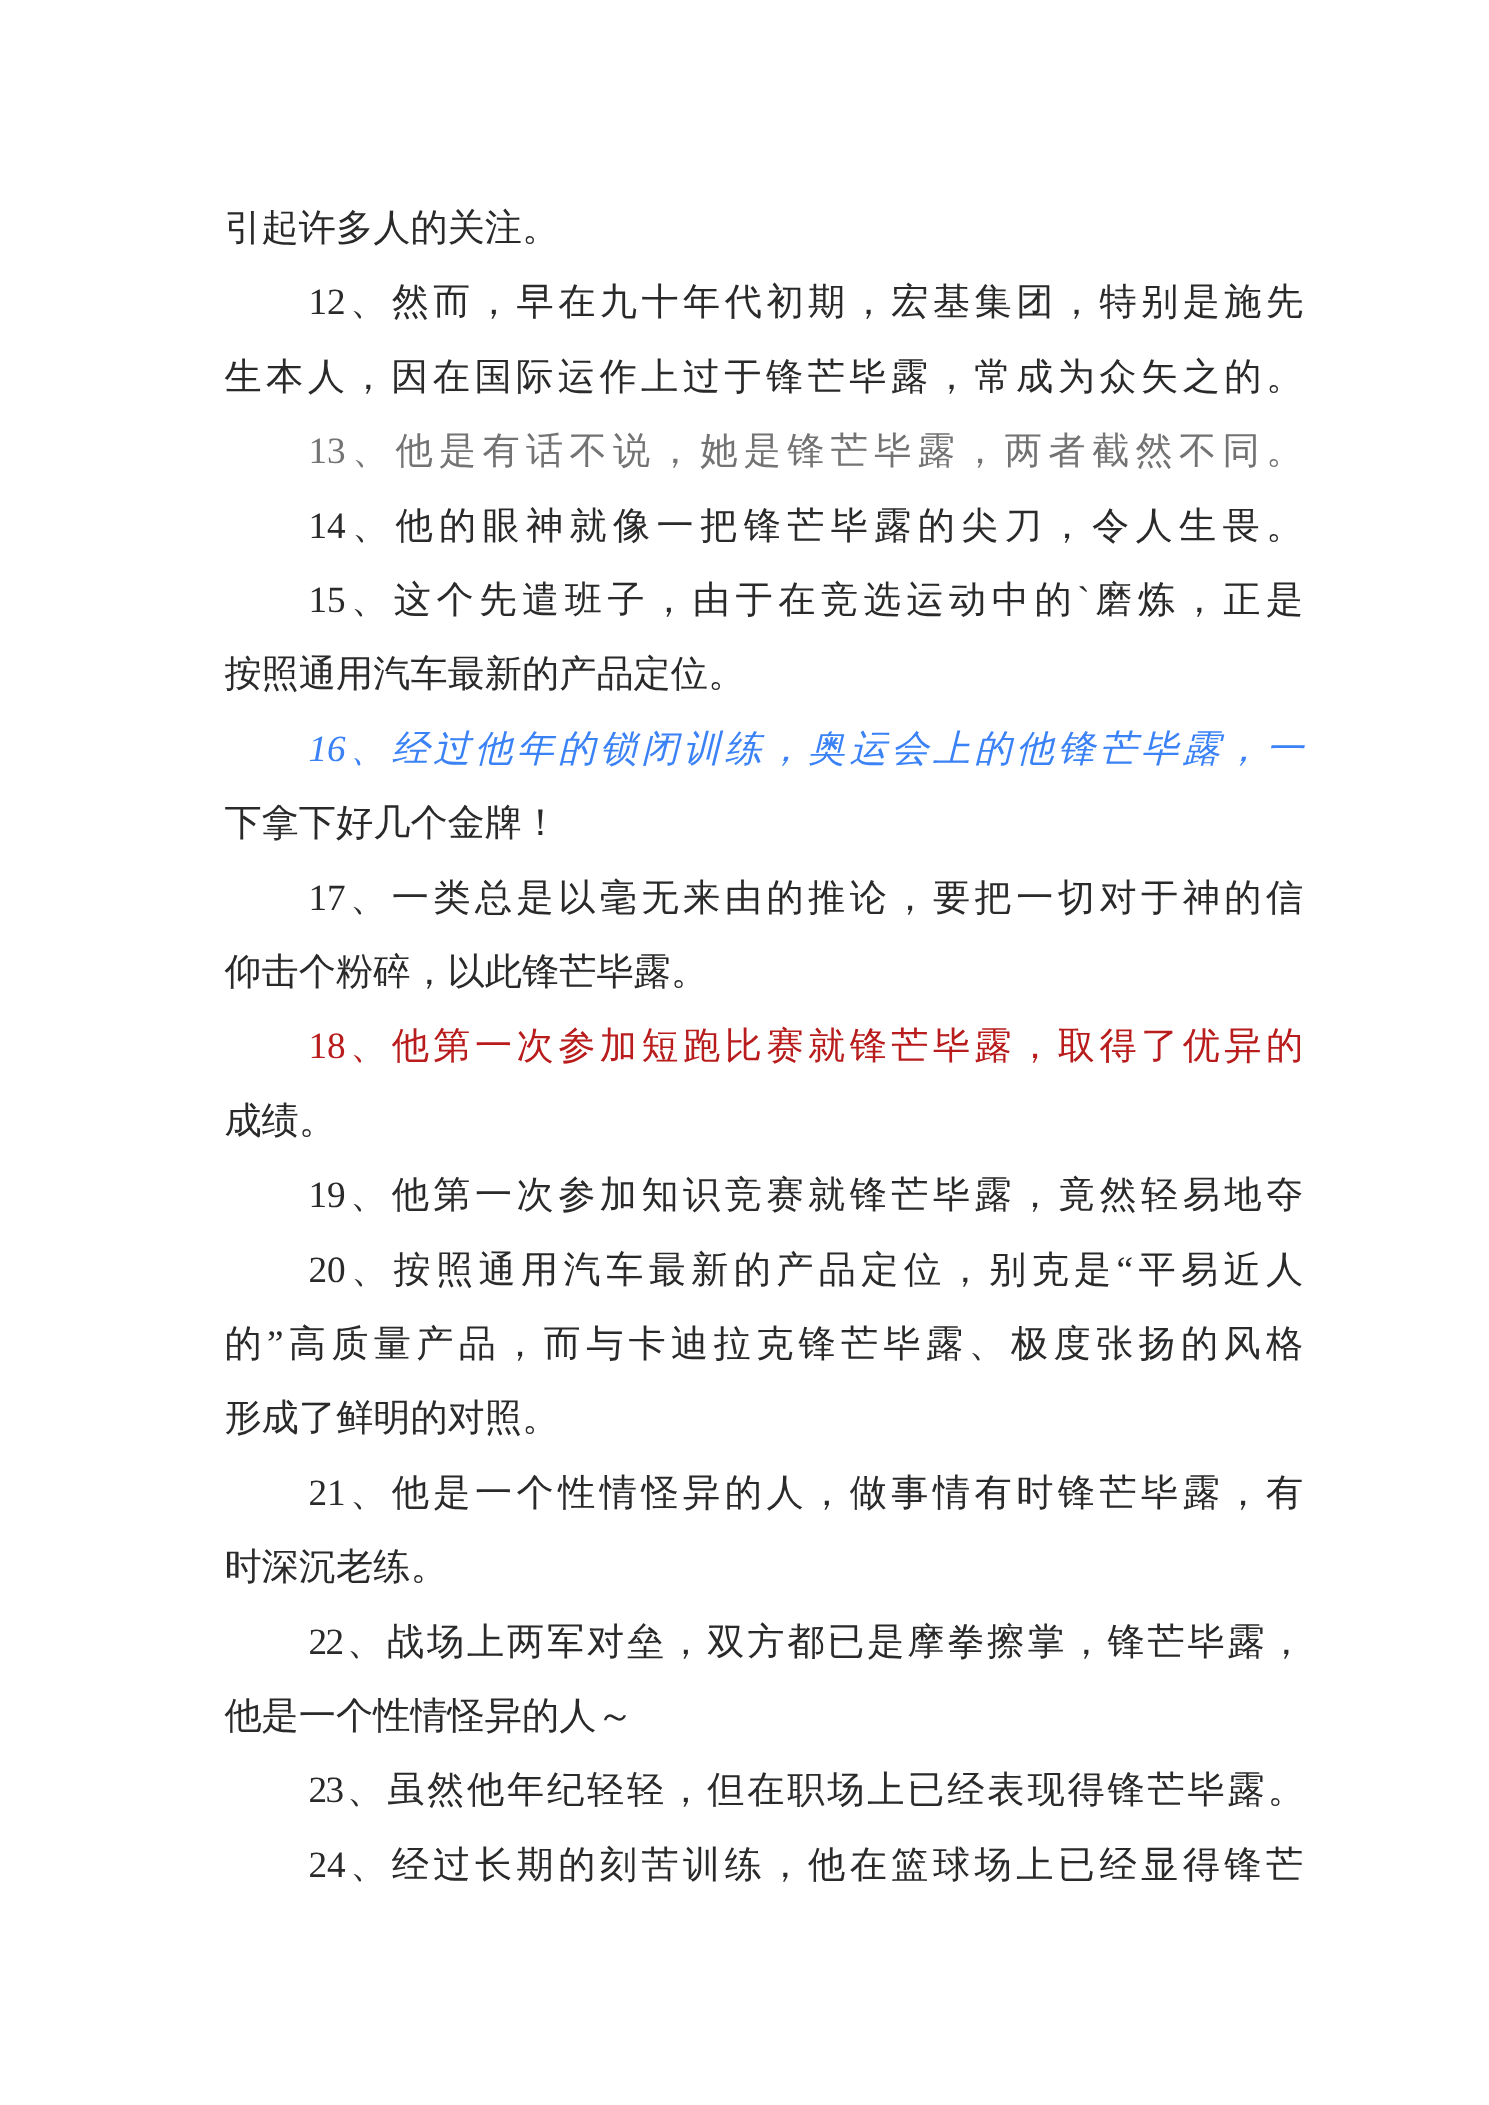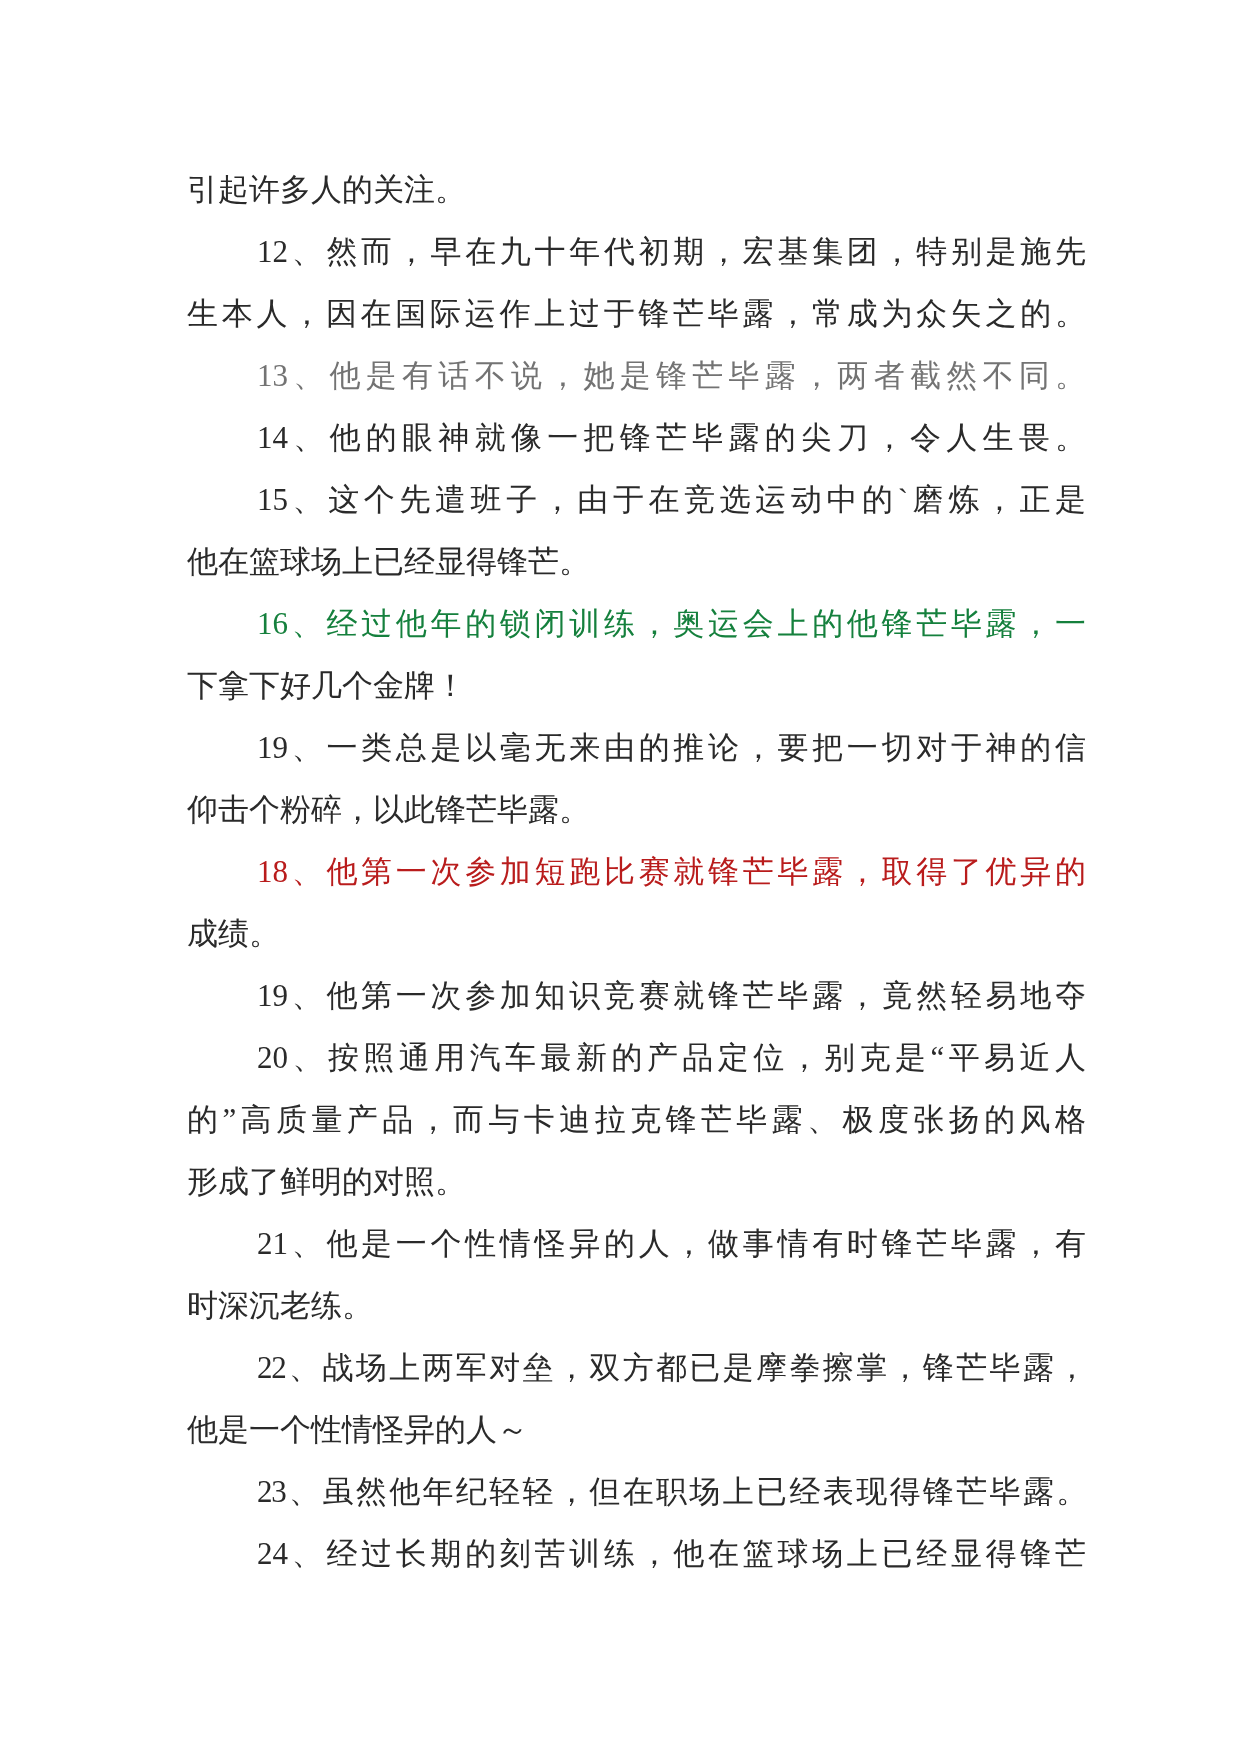--- a/index.html
+++ b/index.html
@@ -62,28 +62,28 @@
         <div class="line indent-none fill" style="color: rgb(42, 42, 42);">生本人，因在国际运作上过于锋芒毕露，常成为众矢之的。</div>
       </div>
       <div class="para">
         <div class="line indent-normal fill" style="color: #737373;">13、他是有话不说，她是锋芒毕露，两者截然不同。</div>
       </div>
       <div class="para">
         <div class="line indent-normal fill" style="color: rgb(42, 42, 42);">14、他的眼神就像一把锋芒毕露的尖刀，令人生畏。</div>
       </div>
       <div class="para">
         <div class="line indent-normal fill" style="color: rgb(42, 42, 42);">15、这个先遣班子，由于在竞选运动中的`磨炼，正是</div>
-        <div class="line indent-none" style="color: rgb(42, 42, 42);">他在篮球场上已经显得锋芒。</div>
+        <div class="line indent-none" style="color: rgb(42, 42, 42);">按照通用汽车最新的产品定位。</div>
       </div>
       <div class="para">
-        <div class="line indent-normal fill" style="color: #15803d;">16、经过他年的锁闭训练，奥运会上的他锋芒毕露，一</div>
+        <div class="line indent-normal fill" style="color: #3b82f6; font-style: italic;">16、经过他年的锁闭训练，奥运会上的他锋芒毕露，一</div>
         <div class="line indent-none" style="color: rgb(42, 42, 42);">下拿下好几个金牌！</div>
       </div>
       <div class="para">
-        <div class="line indent-normal fill" style="color: rgb(42, 42, 42);">19、一类总是以毫无来由的推论，要把一切对于神的信</div>
+        <div class="line indent-normal fill" style="color: rgb(42, 42, 42);">17、一类总是以毫无来由的推论，要把一切对于神的信</div>
         <div class="line indent-none" style="color: rgb(42, 42, 42);">仰击个粉碎，以此锋芒毕露。</div>
       </div>
       <div class="para">
         <div class="line indent-normal fill" style="color: #b91c1c;">18、他第一次参加短跑比赛就锋芒毕露，取得了优异的</div>
         <div class="line indent-none" style="color: rgb(42, 42, 42);">成绩。</div>
       </div>
       <div class="para">
         <div class="line indent-normal fill" style="color: rgb(42, 42, 42);">19、他第一次参加知识竞赛就锋芒毕露，竟然轻易地夺</div>
       </div>
       <div class="para">

